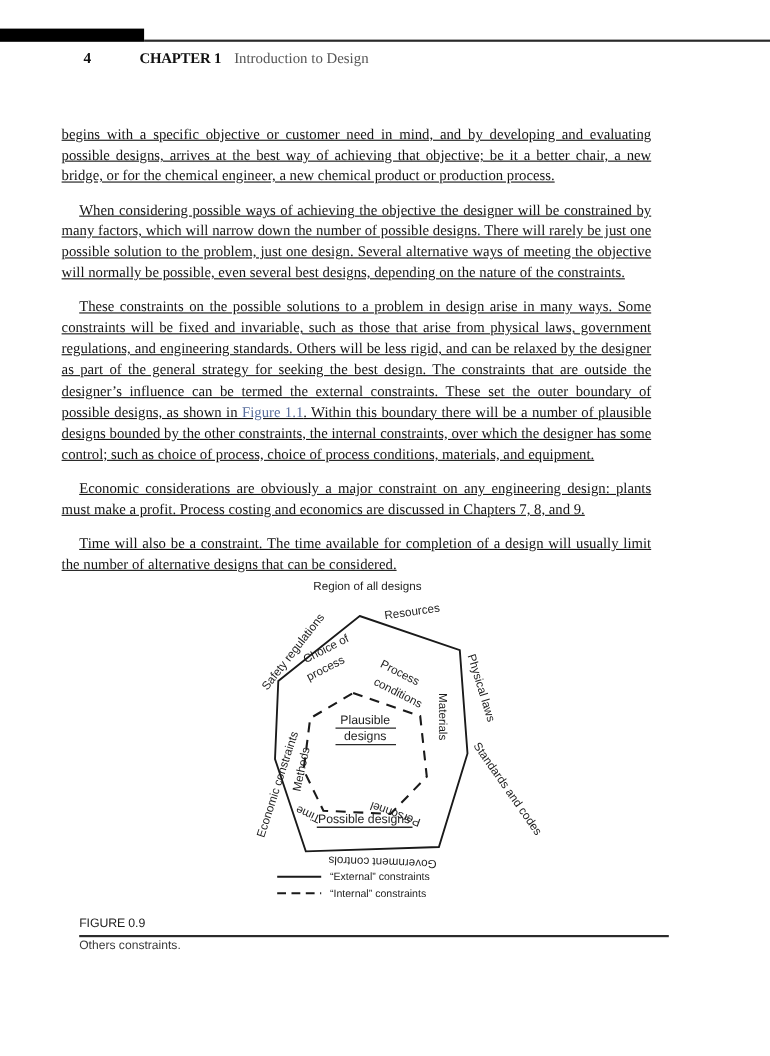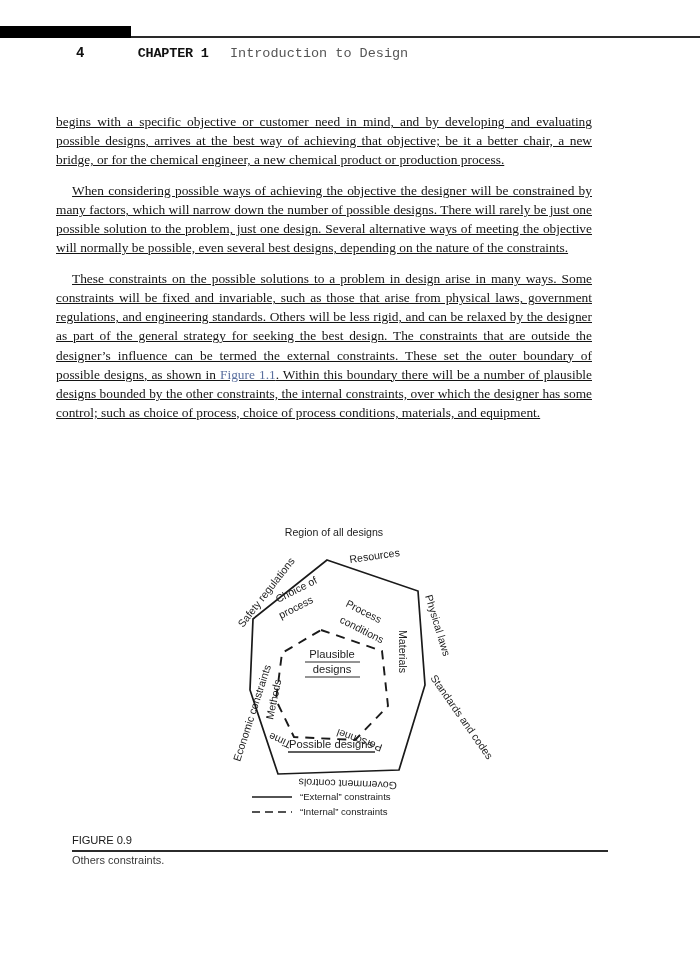--- a/index.html
+++ b/index.html
@@ -34,21 +34,21 @@
     width: 569px;
     height: 1.6px;
     background: #2a2a2a;
   }
   .head-line {
     position: absolute;
     left: 76px;
     top: 43px;
     width: 560px;
     height: 20px;
-    font-family: Liberation Mono, monospace;
+    font-family: Liberation Serif, serif;
     font-size: 13.5px;
     line-height: 20px;
     white-space: nowrap;
     color: #4e4e4e;
   }
   .head-folio {
     font-weight: bold;
     color: #111111;
     font-size: 14px;
     letter-spacing: 0px;
@@ -148,20 +148,22 @@
     <span class="head-gap-lg"></span>
     <span class="head-chapter">CHAPTER 1</span>
     <span class="head-gap-sm"></span>
     <span class="head-title">Introduction to Design</span>
   </div>
 
   <div class="body-col">
     <p>begins with a specific objective or customer need in mind, and by developing and evaluating possible designs, arrives at the best way of achieving that objective; be it a better chair, a new bridge, or for the chemical engineer, a new chemical product or production process.</p>
     <p class="indent">When considering possible ways of achieving the objective the designer will be constrained by many factors, which will narrow down the number of possible designs. There will rarely be just one possible solution to the problem, just one design. Several alternative ways of meeting the objective will normally be possible, even several best designs, depending on the nature of the constraints.</p>
     <p class="indent"><span>These constraints on the possible solutions to a problem in design arise in many ways. Some constraints will be fixed and invariable, such as those that arise from physical laws, government regulations, and engineering standards. Others will be less rigid, and can be relaxed by the designer as part of the general strategy for seeking the best design. The constraints that are outside the designer’s influence can be termed the external constraints. These set the outer boundary of possible designs, as shown in </span><span class="xref">Figure 1.1</span><span>. Within this boundary there will be a number of plausible designs bounded by the other constraints, the internal constraints, over which the designer has some control; such as choice of process, choice of process conditions, materials, and equipment.</span></p>
+    <p class="indent">Economic considerations are obviously a major constraint on any engineering design: plants must make a profit. Process costing and economics are discussed in Chapters 7, 8, and 9.</p>
+    <p class="indent">Time will also be a constraint. The time available for completion of a design will usually limit the number of alternative designs that can be considered.</p>
   </div>
 
   <div class="figure-wrap">
     <svg class="diagram" width="700" height="320" viewBox="0 0 700 320">
 
       <text id="d-title" x="334" y="16" text-anchor="middle" font-size="10.6">Region of all designs</text>
 
       <polygon points="327,40 418,71 425,165 399,250 278,254 250,170 253,99" fill="none" stroke="#1a1a1a" stroke-width="1.7" stroke-linejoin="miter"></polygon>
 
       <polygon points="321,110 382,131 388,186 355,220 294,217 276,180 282,133" fill="none" stroke="#1a1a1a" stroke-width="1.9" stroke-linejoin="miter" stroke-dasharray="9 7"></polygon>

